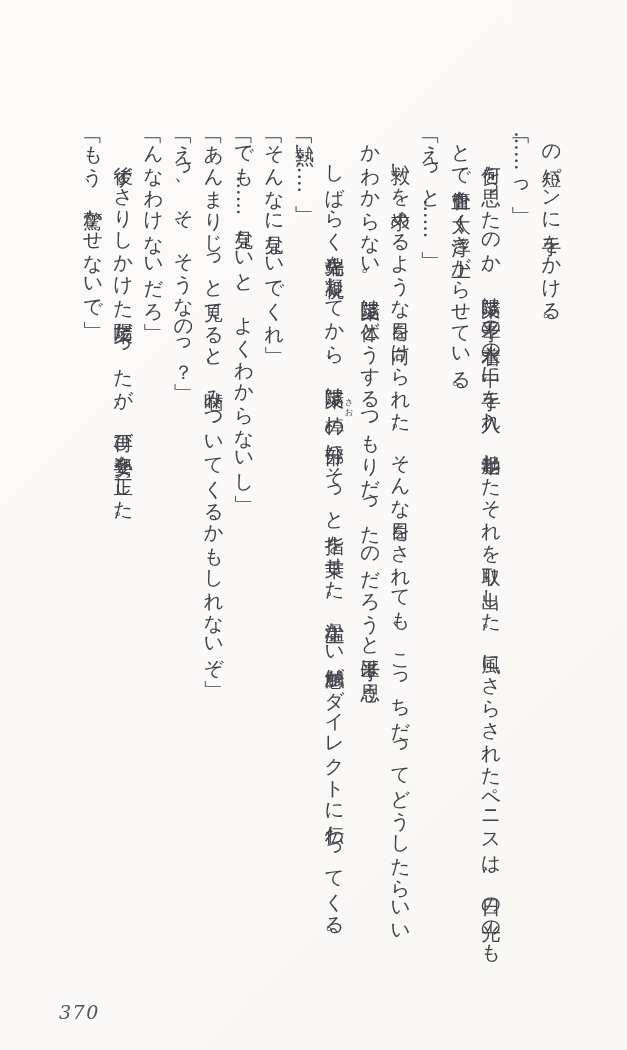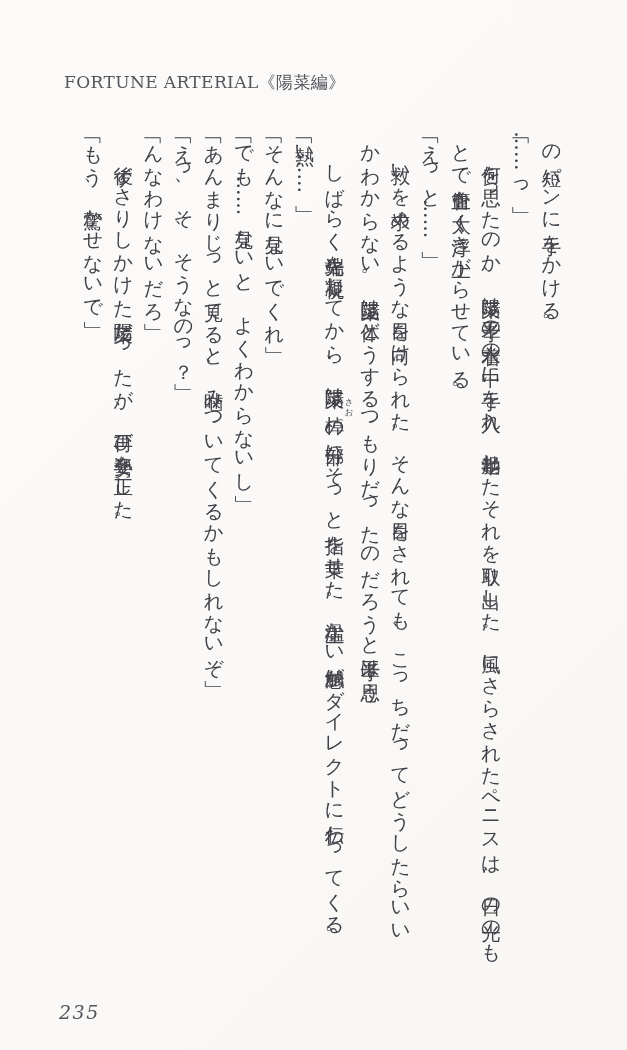--- a/index.html
+++ b/index.html
@@ -59,33 +59,32 @@
     font-size: 19px;
     font-style: italic;
     letter-spacing: 1.5px;
     color: #53535b;
   }
 </style>
 </head>
 <body>
 
 <div class="page">
-  <div class="running-header">FORTUNE ARTERIAL《陽菜編》</div>
 
   <div class="text-block">
       <p class="para">の短パンに手をかける。</p>
       <p class="para">「……っ」</p>
       <p class="para indent">何を思ったのか、陽菜は孝平の水着の中に手を入れ、半勃起したそれを取り出した。風にさらされたペニスは、日の光のもとで血管を太く浮き上がらせている。</p>
       <p class="para">「えっと……」</p>
       <p class="para indent">救いを求めるような目を向けられた。そんな目をされても、こっちだってどうしたらいいかわからない。陽菜は一体どうするつもりだったのだろうと孝平は思う。</p>
       <p class="para indent">しばらく先端を凝視してから、陽菜は<ruby>棹<rt>さお</rt></ruby>の部分にそっと指を乗せた。生温かい感触がダイレクトに伝わってくる。</p>
       <p class="para">「熱い……」</p>
       <p class="para">「そんなに見ないでくれ」</p>
       <p class="para">「でも……見ないと、よくわからないし」</p>
       <p class="para">「あんまりじっと見てると、噛みついてくるかもしれないぞ」</p>
       <p class="para">「えっ、そ、そうなのっ？」</p>
       <p class="para">「んなわけないだろ」</p>
       <p class="para indent">後ずさりしかけた陽菜だったが、再び姿勢を正した。</p>
       <p class="para">「もう、驚かせないで」</p>
     </div>
 
-  <div class="page-number">235</div>
+  <div class="page-number">370</div>
 </div>
 
 </body></html>

